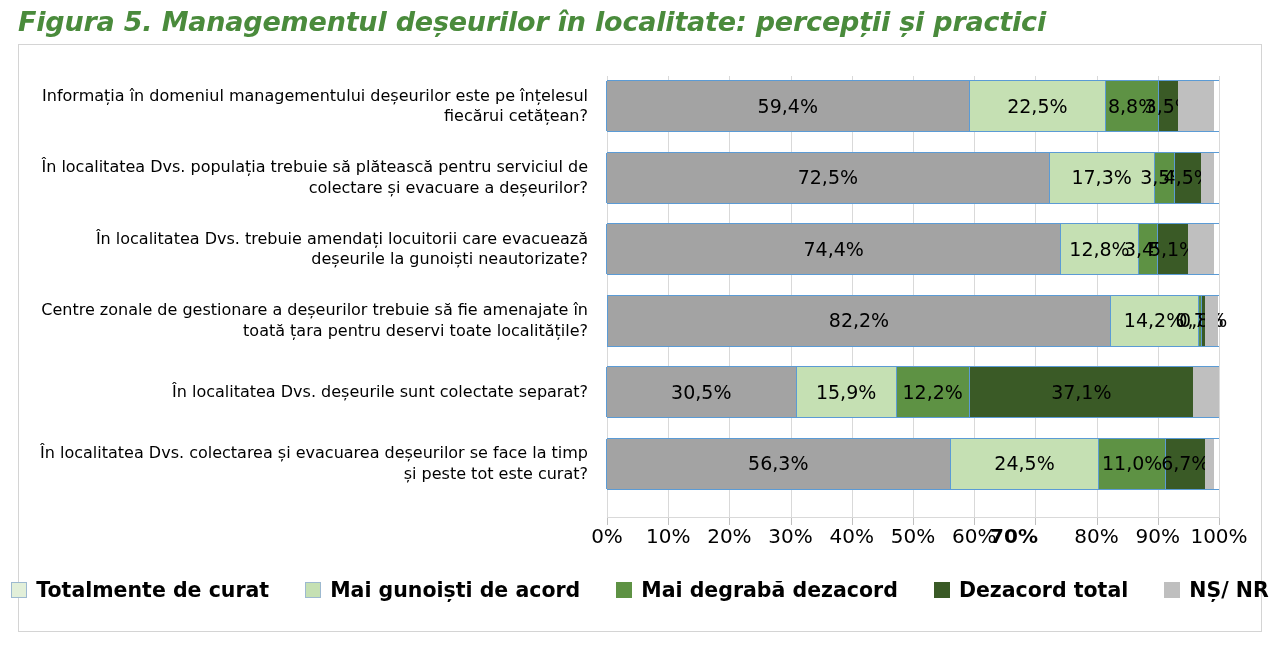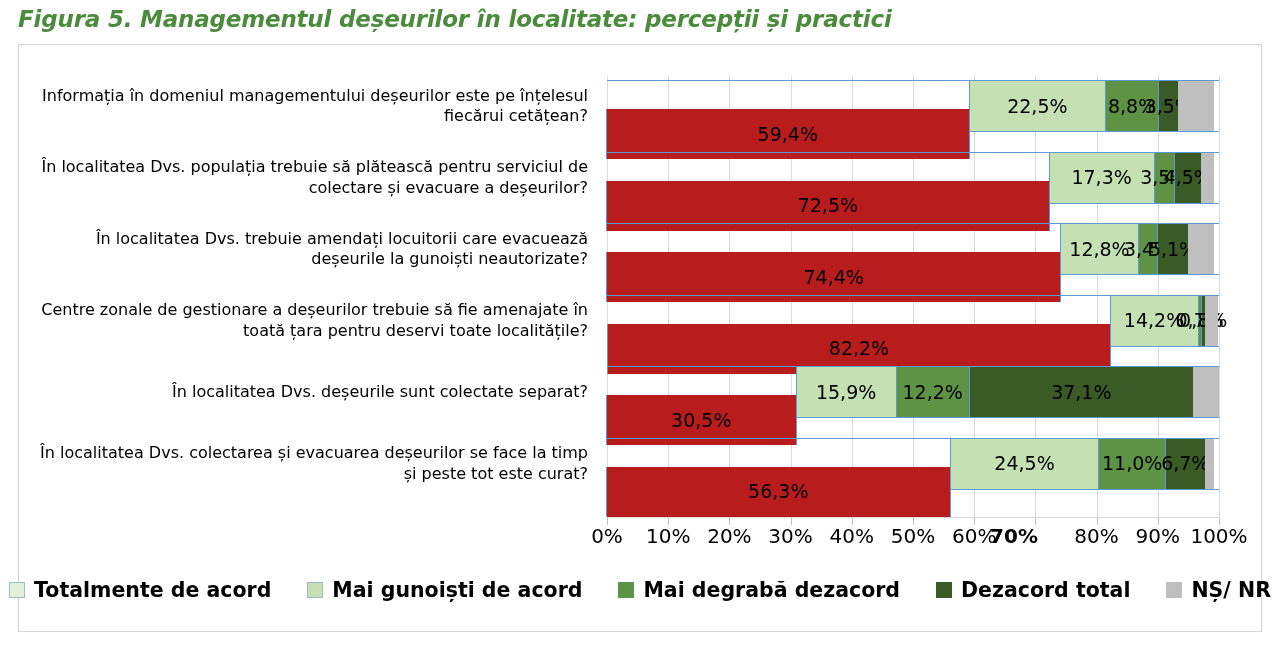--- a/index.html
+++ b/index.html
@@ -15,21 +15,21 @@
     background: #ffffff;
     overflow: hidden;
   }
 
   
   #figure-title {
     position: absolute;
     left: 18px; top: 6px;
     width: 1230px;
     font-family: "DejaVu Sans", sans-serif;
-    font-size: 23px;
+    font-size: 27px;
     font-weight: bold;
     font-style: italic;
     color: #4A8B3C;
     letter-spacing: -0.2px;
     white-space: nowrap;
   }
 
   
   #chart-frame {
     position: absolute;
@@ -88,21 +88,21 @@
   .seg {
     position: relative;
     height: 100%;
     display: flex;
     align-items: center;
     justify-content: center;
     border-left: 1px solid #5B9BD5;
     border-right: 1px solid #5B9BD5;
     margin-left: -1px;
   }
-  .seg.s0 { background: #b91c1c; margin-top: 28px; }
+  .seg.s0 { background: #a3a3a3; }
   .seg.s1 { background: #C5E0B3; }
   .seg.s2 { background: #5E9244; }
   .seg.s3 { background: #3A5A26; }
   .seg.s4 { background: #BFBFBF; border-color: #BFBFBF; }
   .seg-label {
     position: absolute;
     left: 50%;
     transform: translateX(-50%);
     font-family: "DejaVu Sans", sans-serif;
     font-size: 19px;
@@ -318,21 +318,21 @@
       <div class="axis-tick" style="left: 367.2px;">60%</div>
       <div class="axis-tick" style="left: 407px; font-weight: bold;">70%</div>
       <div class="axis-tick" style="left: 489.6px;">80%</div>
       <div class="axis-tick" style="left: 550.8px;">90%</div>
       <div class="axis-tick" style="left: 612px;">100%</div>
     </div>
 
   <div id="legend">
       <div class="legend-item">
         <span class="legend-swatch b" style="background: rgb(226, 239, 217);"></span>
-        <span class="legend-text">Totalmente de acord</span>
+        <span class="legend-text">Totalmente de curat</span>
       </div>
       <div class="legend-item">
         <span class="legend-swatch b" style="background: rgb(197, 224, 179);"></span>
         <span class="legend-text">Mai gunoiști de acord</span>
       </div>
       <div class="legend-item">
         <span class="legend-swatch" style="background: rgb(94, 146, 68);"></span>
         <span class="legend-text">Mai degrabă dezacord</span>
       </div>
       <div class="legend-item">

